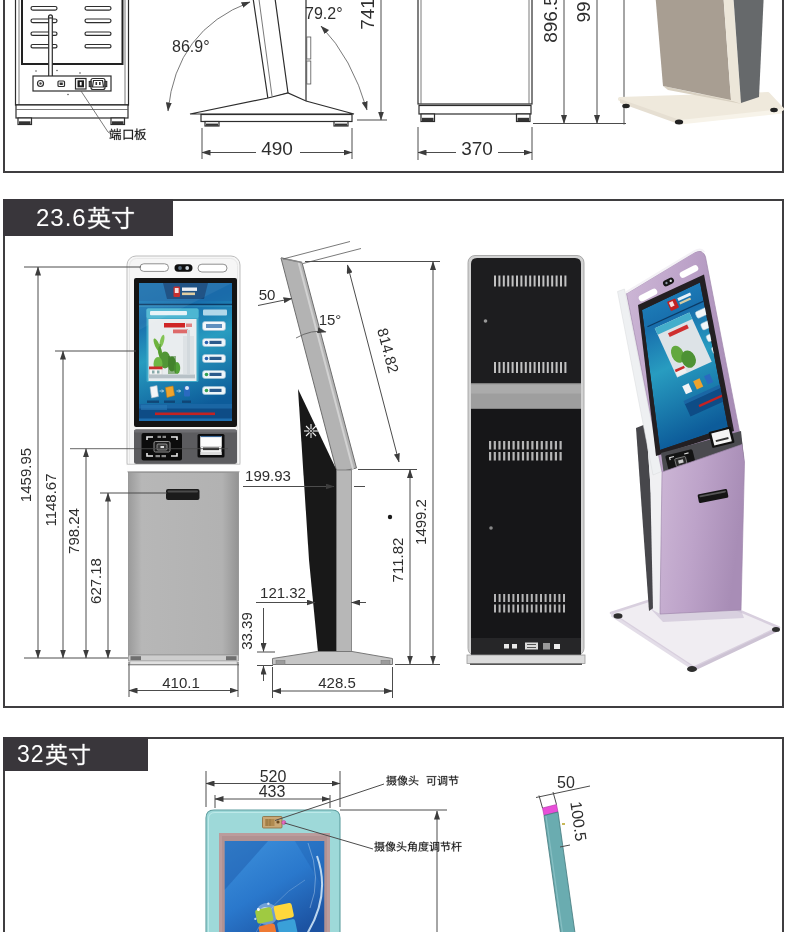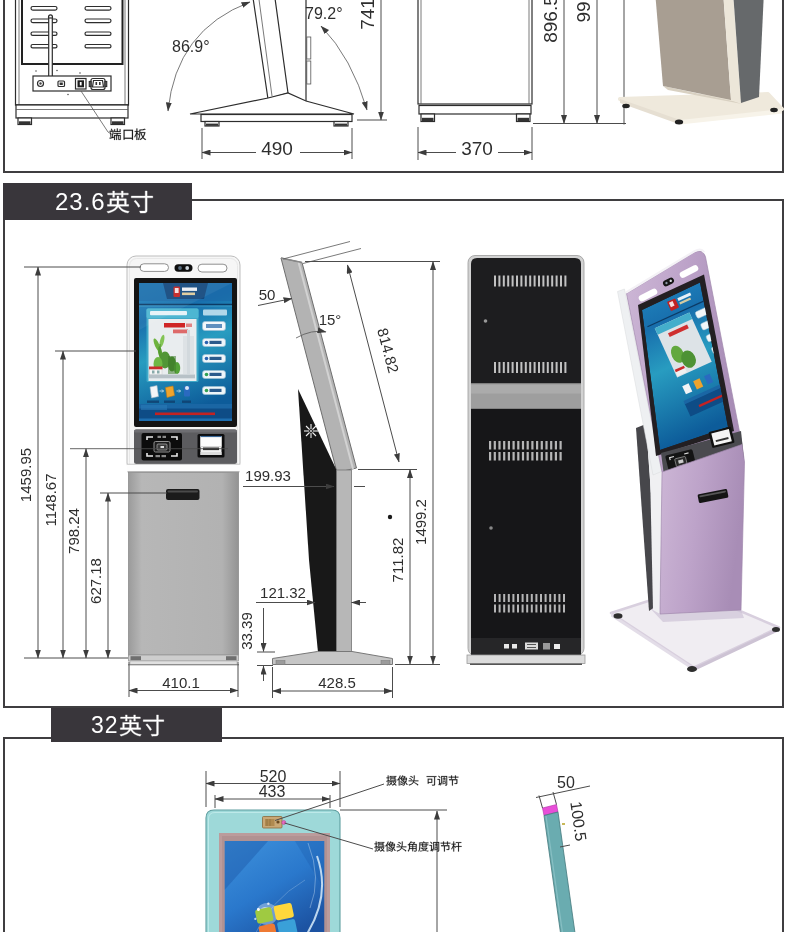--- a/index.html
+++ b/index.html
@@ -4,22 +4,22 @@
 <style>
   html,body{margin:0;padding:0;background:#fff;}
   .page{position:relative;width:790px;height:932px;background:#fff;overflow:hidden;
         font-family:"Liberation Sans",sans-serif;color:#1c1c1c;}
   .box{position:absolute;border:2px solid #3f3e40;background:#fff;box-sizing:border-box;}
   #sec1{left:3px;top:-8px;width:781px;height:181px;}
   #sec2{left:3px;top:199px;width:781px;height:509px;}
   #sec3{left:3px;top:737px;width:781px;height:220px;}
   #art{position:absolute;left:0;top:0;z-index:2;}
   .banner{position:absolute;z-index:3;background:#39363b;color:#fff;display:flex;align-items:center;}
-  #banner23{left:3px;top:183px;width:137px;height:37px;padding-left:52px;font-size:24px;letter-spacing:1px;}
-  #banner32{left:3px;top:708px;width:131px;height:34px;padding-left:40px;font-size:23px;letter-spacing:1px;margin-left:48px;}
+  #banner23{left:3px;top:199px;width:137px;height:37px;padding-left:33px;font-size:24px;letter-spacing:1px;}
+  #banner32{left:3px;top:737px;width:131px;height:34px;padding-left:14px;font-size:23px;letter-spacing:1px;}
   .cjk{width:1em;height:1em;display:inline-block;fill:currentColor;vertical-align:-0.13em;}
   .cjk path{stroke:currentColor;stroke-width:14;stroke-linejoin:round;}
   .cjk-label{position:absolute;z-index:3;color:#141414;white-space:nowrap;}
   #lbl-port{left:109px;top:128px;font-size:12.5px;letter-spacing:1px;}
   #lbl-cam{left:386px;top:775px;font-size:11px;letter-spacing:0.5px;}
   #lbl-rod{left:374px;top:841px;font-size:11px;letter-spacing:0.5px;}
   
   text{font-family:"Liberation Sans",sans-serif;fill:#2e2e2e;}
   .d19{font-size:19px;}
   .d15{font-size:15px;}

